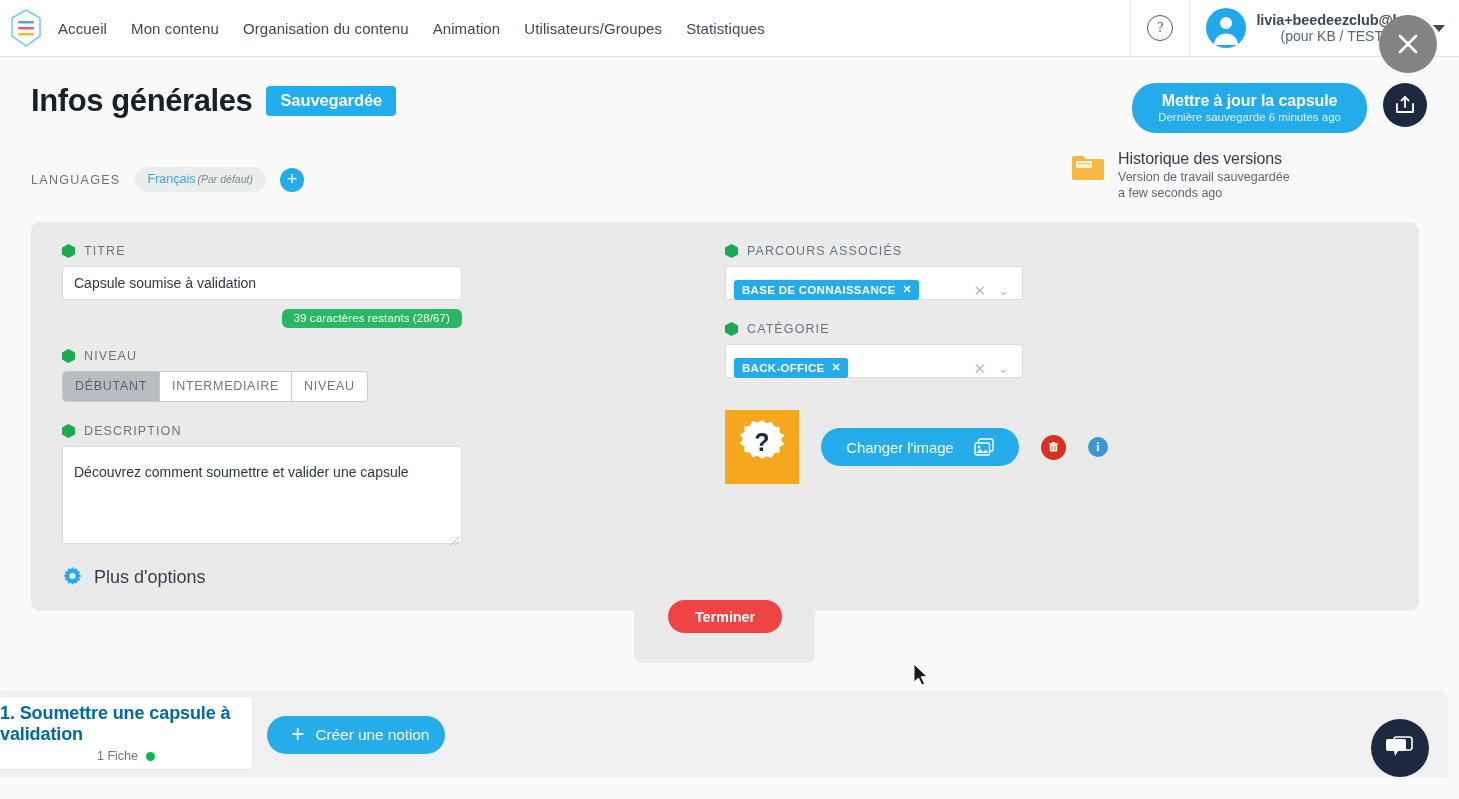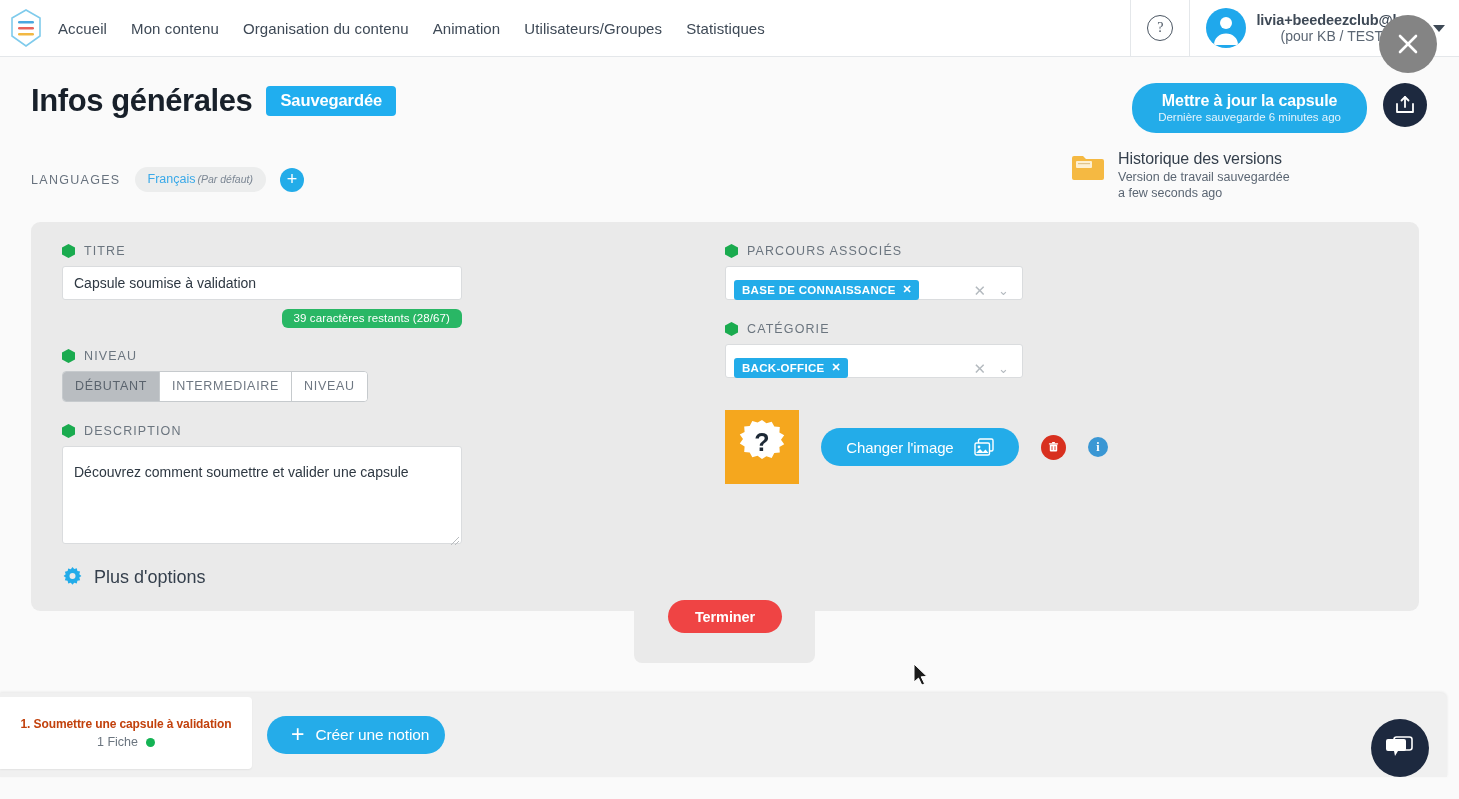--- a/index.html
+++ b/index.html
@@ -511,23 +511,23 @@
     background: #ffffff;
     border-radius: 0 4px 4px 0;
     display: flex;
     flex-direction: column;
     align-items: center;
     justify-content: center;
     cursor: pointer;
     box-shadow: 0 1px 2px rgba(0,0,0,.06);
   }
   .notion-title {
-    font-size: 12px;
+    font-size: 18px;
     font-weight: bold;
-    color: #c2410c;
+    color: #0369a1;
     letter-spacing: -.1px;
   }
   .notion-sub {
     display: flex;
     align-items: center;
     gap: 8px;
     margin-top: 4px;
   }
   .notion-sub-text { font-size: 12.5px; color: #6b757f; }
   .green-dot {

